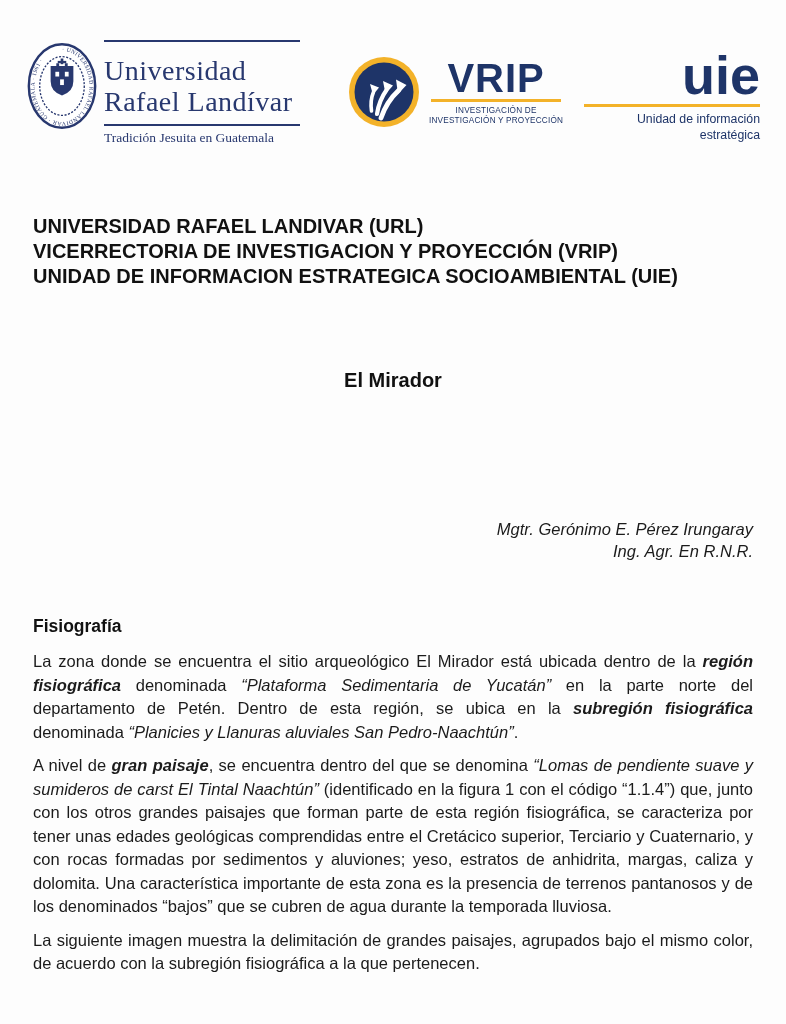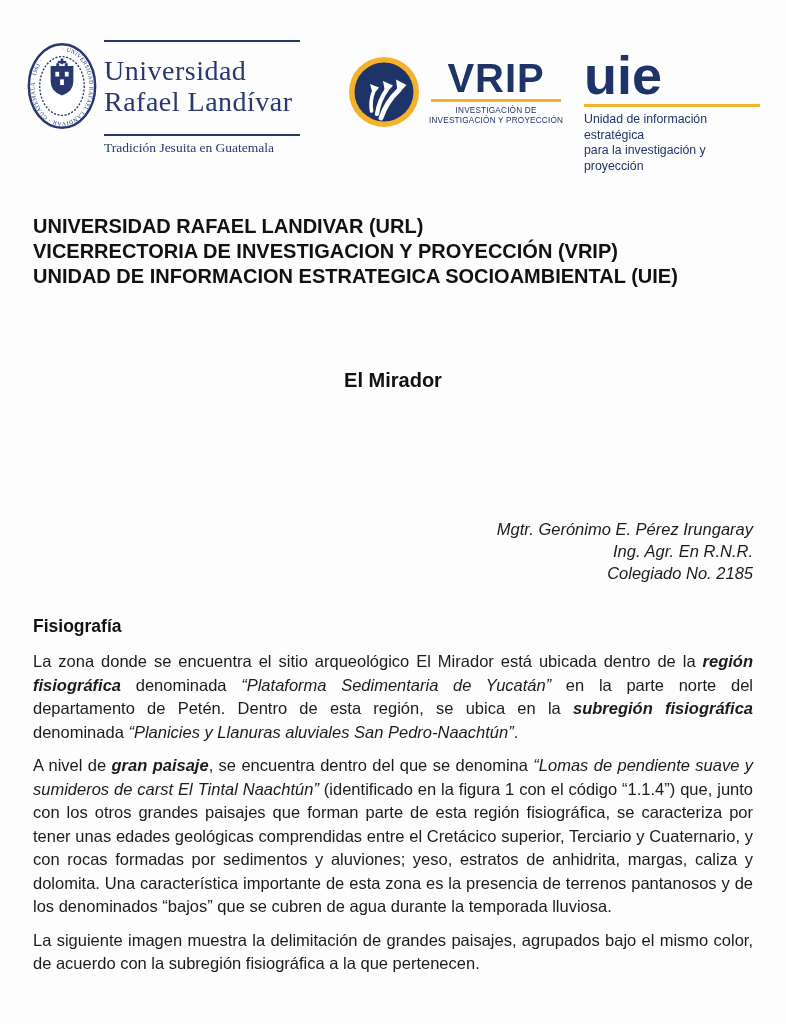--- a/index.html
+++ b/index.html
@@ -20,36 +20,36 @@
   .url-logo { position: absolute; left: 26px; top: 40px; display: flex; align-items: flex-start; }
   .url-seal { flex: 0 0 auto; }
   .url-word { margin-left: 6px; width: 196px; }
   .url-rule { height: 2px; background: #28386f; width: 100%; }
   .url-name1 {
     font-family: "Liberation Serif", serif; color: #28386f;
     font-size: 28px; line-height: 30px; margin-top: 14px; letter-spacing: .5px;
   }
   .url-name2 {
     font-family: "Liberation Serif", serif; color: #28386f;
-    font-size: 28px; line-height: 31px; letter-spacing: .5px; margin-bottom: 17px;
+    font-size: 28px; line-height: 31px; letter-spacing: .5px; margin-bottom: 7px;
   }
   .url-tagline {
     font-family: "Liberation Serif", serif; color: #28386f;
     font-size: 13.5px; line-height: 17px; margin-top: 3px;
   }
 
   .vrip-logo { position: absolute; left: 348px; top: 56px; display: flex; align-items: center; justify-content: center; }
   .vrip-text { margin-left: 9px; text-align: center; }
   .vrip-acronym {
     color: #1e3468; font-weight: 700; font-size: 40px; line-height: 38px; letter-spacing: 1px;
   }
   .vrip-underline { height: 3px; background: #f3b229; margin: 2px 2px 4px 2px; }
   .vrip-sub { color: #1e3468; font-size: 8.2px; line-height: 10px; font-weight: 500; letter-spacing: .2px; }
 
-  .uie-logo { position: absolute; left: 584px; top: 48px; width: 176px; text-align: left; }
+  .uie-logo { position: absolute; left: 584px; top: 48px; width: 176px; text-align: right; }
   .uie-acronym {
     color: #1e3468; font-weight: 700; font-size: 54px; line-height: 54px; letter-spacing: 0px;
   }
   .uie-underline { height: 3px; background: #f3b229; margin: 2px 0 5px 0; }
   .uie-sub { color: #1e3468; font-size: 12.3px; line-height: 15.5px; }
 
   
   .institution { position: absolute; left: 33px; right: 33px; top: 214px; }
   .institution div { font-weight: 700; font-size: 20px; line-height: 25px; color: #111; }
 
@@ -127,39 +127,37 @@
         <div class="vrip-underline"></div>
         <div class="vrip-sub">INVESTIGACIÓN DE</div>
         <div class="vrip-sub">INVESTIGACIÓN Y PROYECCIÓN</div>
       </div>
     </div>
 
     <div class="uie-logo">
       <div class="uie-acronym">uie</div>
       <div class="uie-underline"></div>
       <div class="uie-sub">Unidad de información estratégica</div>
-      <div class="uie-sub">para la investigación y proyección</div>
     </div>
 
   </div>
 
   <div class="institution">
     <div>UNIVERSIDAD RAFAEL LANDIVAR (URL)</div>
     <div>VICERRECTORIA DE INVESTIGACION Y PROYECCIÓN (VRIP)</div>
     <div>UNIDAD DE INFORMACION ESTRATEGICA SOCIOAMBIENTAL (UIE)</div>
   </div>
 
   <div class="doc-title">
     <div>El Mirador</div>
   </div>
 
   <div class="authors">
     <div>Mgtr. Gerónimo E. Pérez Irungaray</div>
     <div>Ing. Agr. En R.N.R.</div>
-    <div>Colegiado No. 2185</div>
   </div>
 
   <div class="section-heading">Fisiografía</div>
 
   <div class="body-text">
     <p><span>La zona donde se encuentra el sitio arqueológico El Mirador está ubicada dentro de la </span><span class="seg-bold-italic">región fisiográfica</span><span> denominada </span><span class="seg-italic">“Plataforma Sedimentaria de Yucatán”</span><span> en la parte norte del departamento de Petén. Dentro de esta región, se ubica en la </span><span class="seg-bold-italic">subregión fisiográfica</span><span> denominada </span><span class="seg-italic">“Planicies y Llanuras aluviales San Pedro-Naachtún”</span><span>.</span></p>
     <p><span>A nivel de </span><span class="seg-bold-italic">gran paisaje</span><span>, se encuentra dentro del que se denomina </span><span class="seg-italic">“Lomas de pendiente suave y sumideros de carst El Tintal Naachtún”</span><span> (identificado en la figura 1 con el código “1.1.4”) que, junto con los otros grandes paisajes que forman parte de esta región fisiográfica, se caracteriza por tener unas edades geológicas comprendidas entre el Cretácico superior, Terciario y Cuaternario, y con rocas formadas por sedimentos y aluviones; yeso, estratos de anhidrita, margas, caliza y dolomita. Una característica importante de esta zona es la presencia de terrenos pantanosos y de los denominados “bajos” que se cubren de agua durante la temporada lluviosa.</span></p>
     <p><span>La siguiente imagen muestra la delimitación de grandes paisajes, agrupados bajo el mismo color, de acuerdo con la subregión fisiográfica a la que pertenecen.</span></p>
   </div>
 

